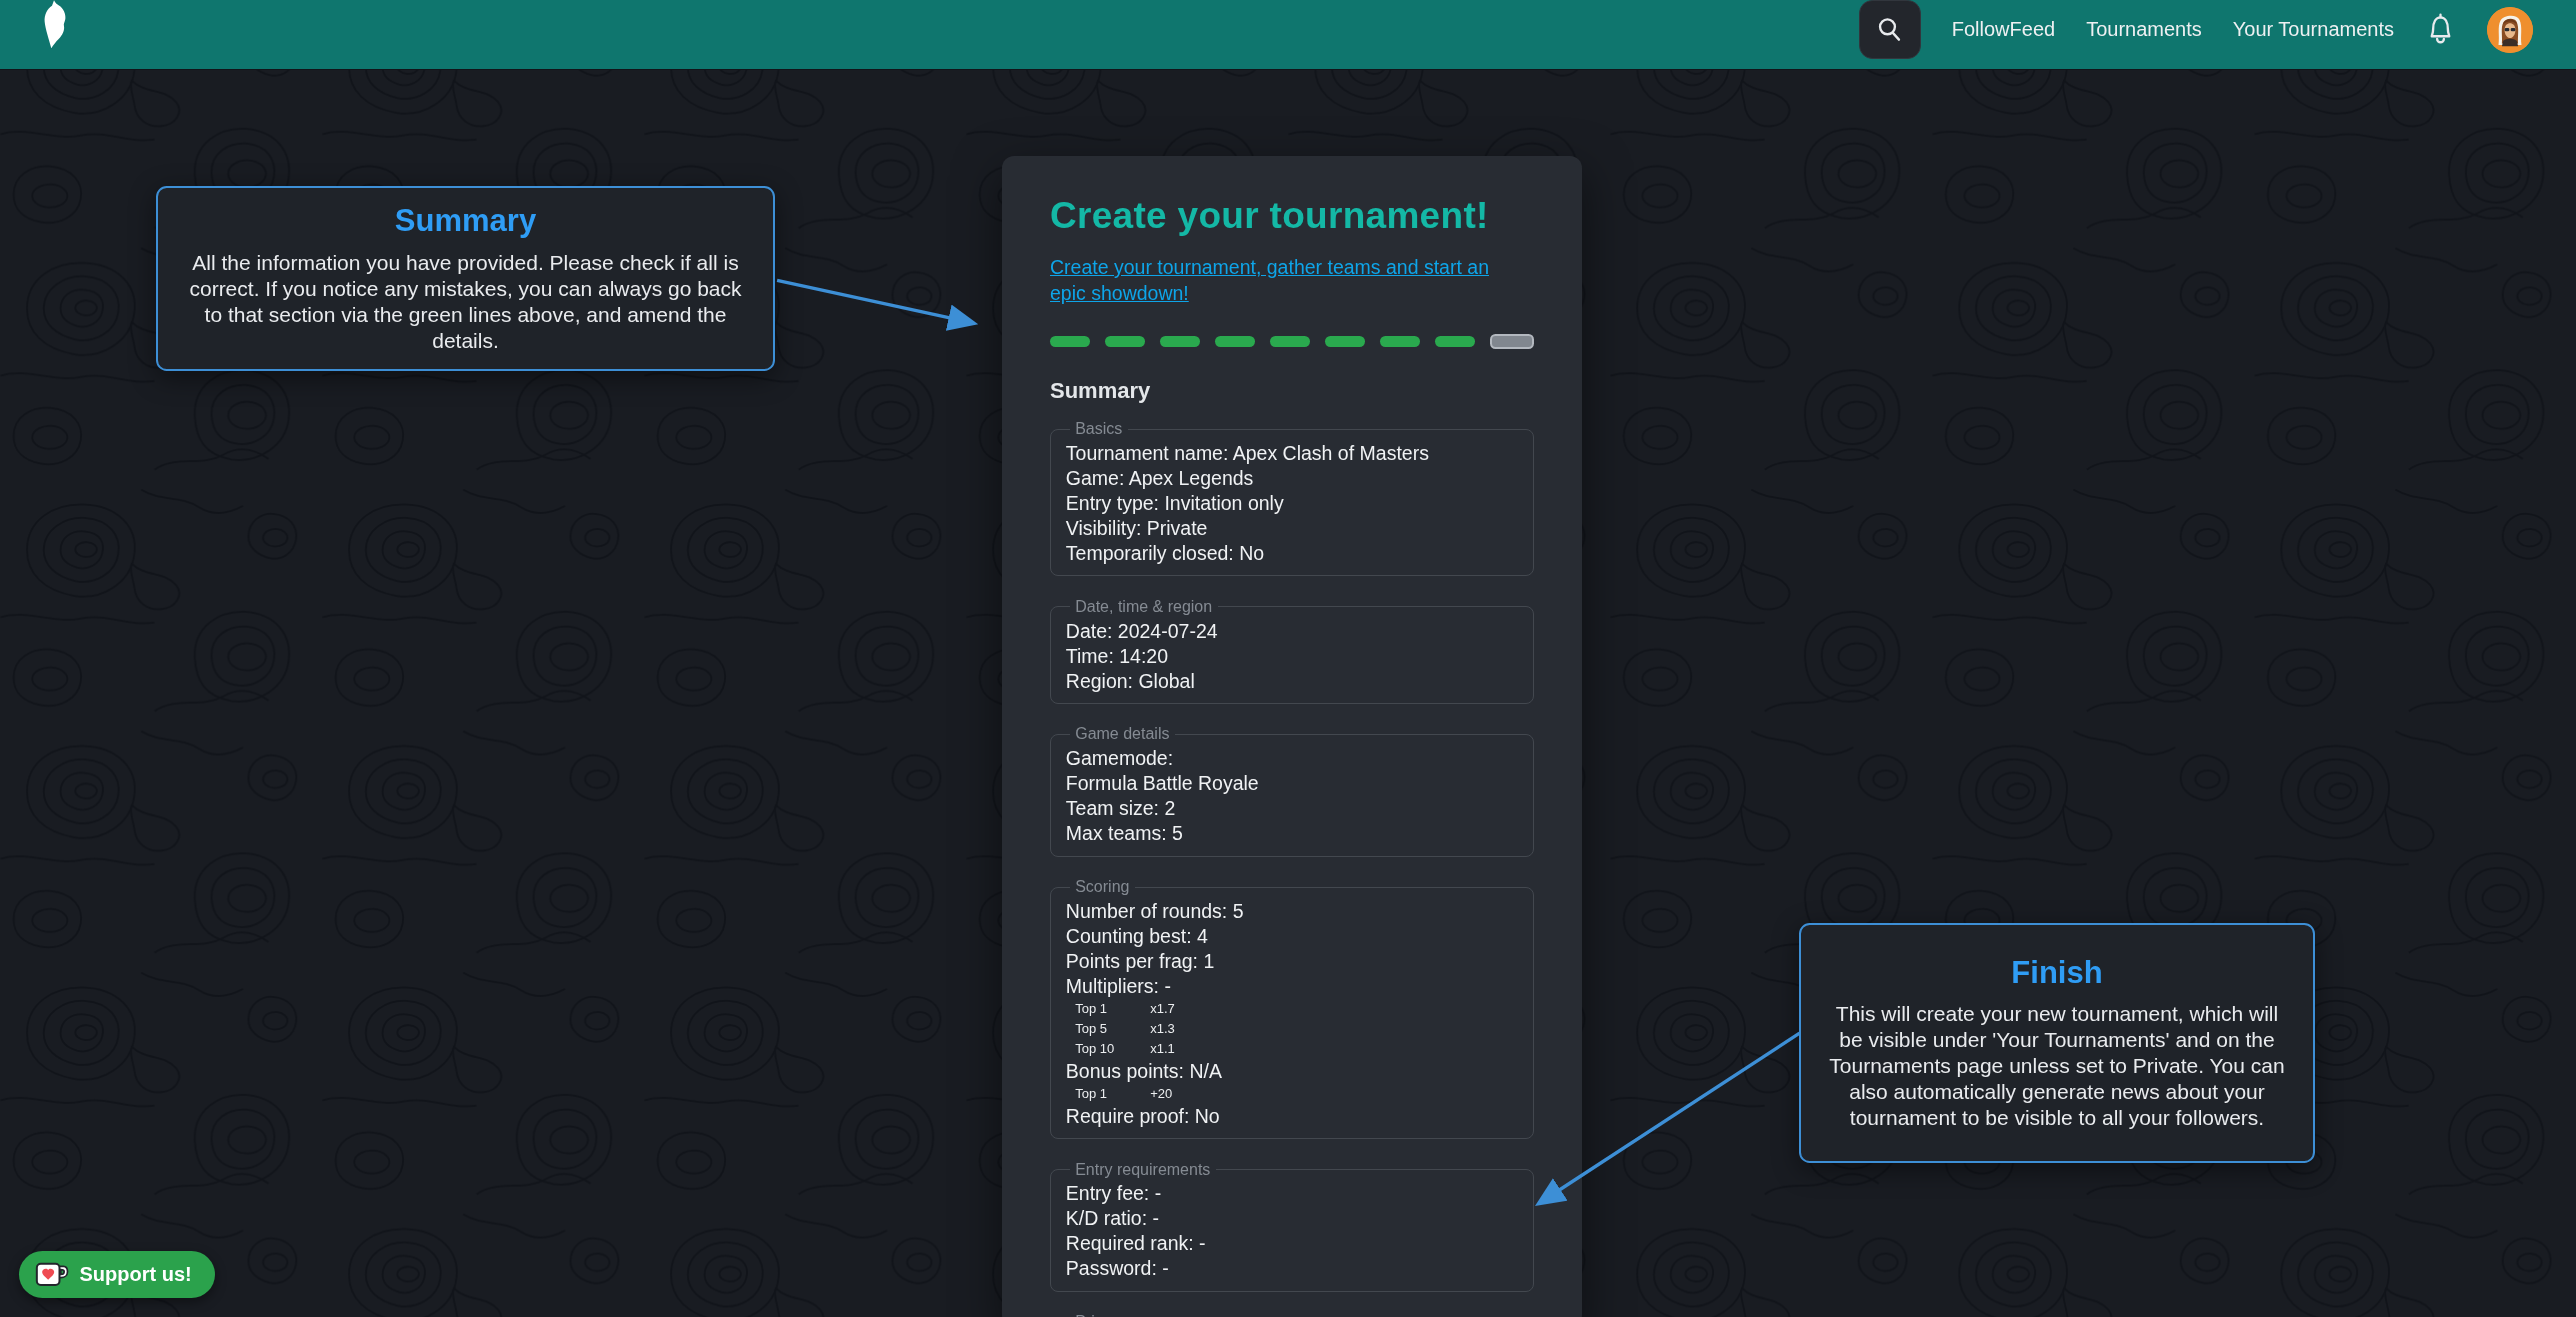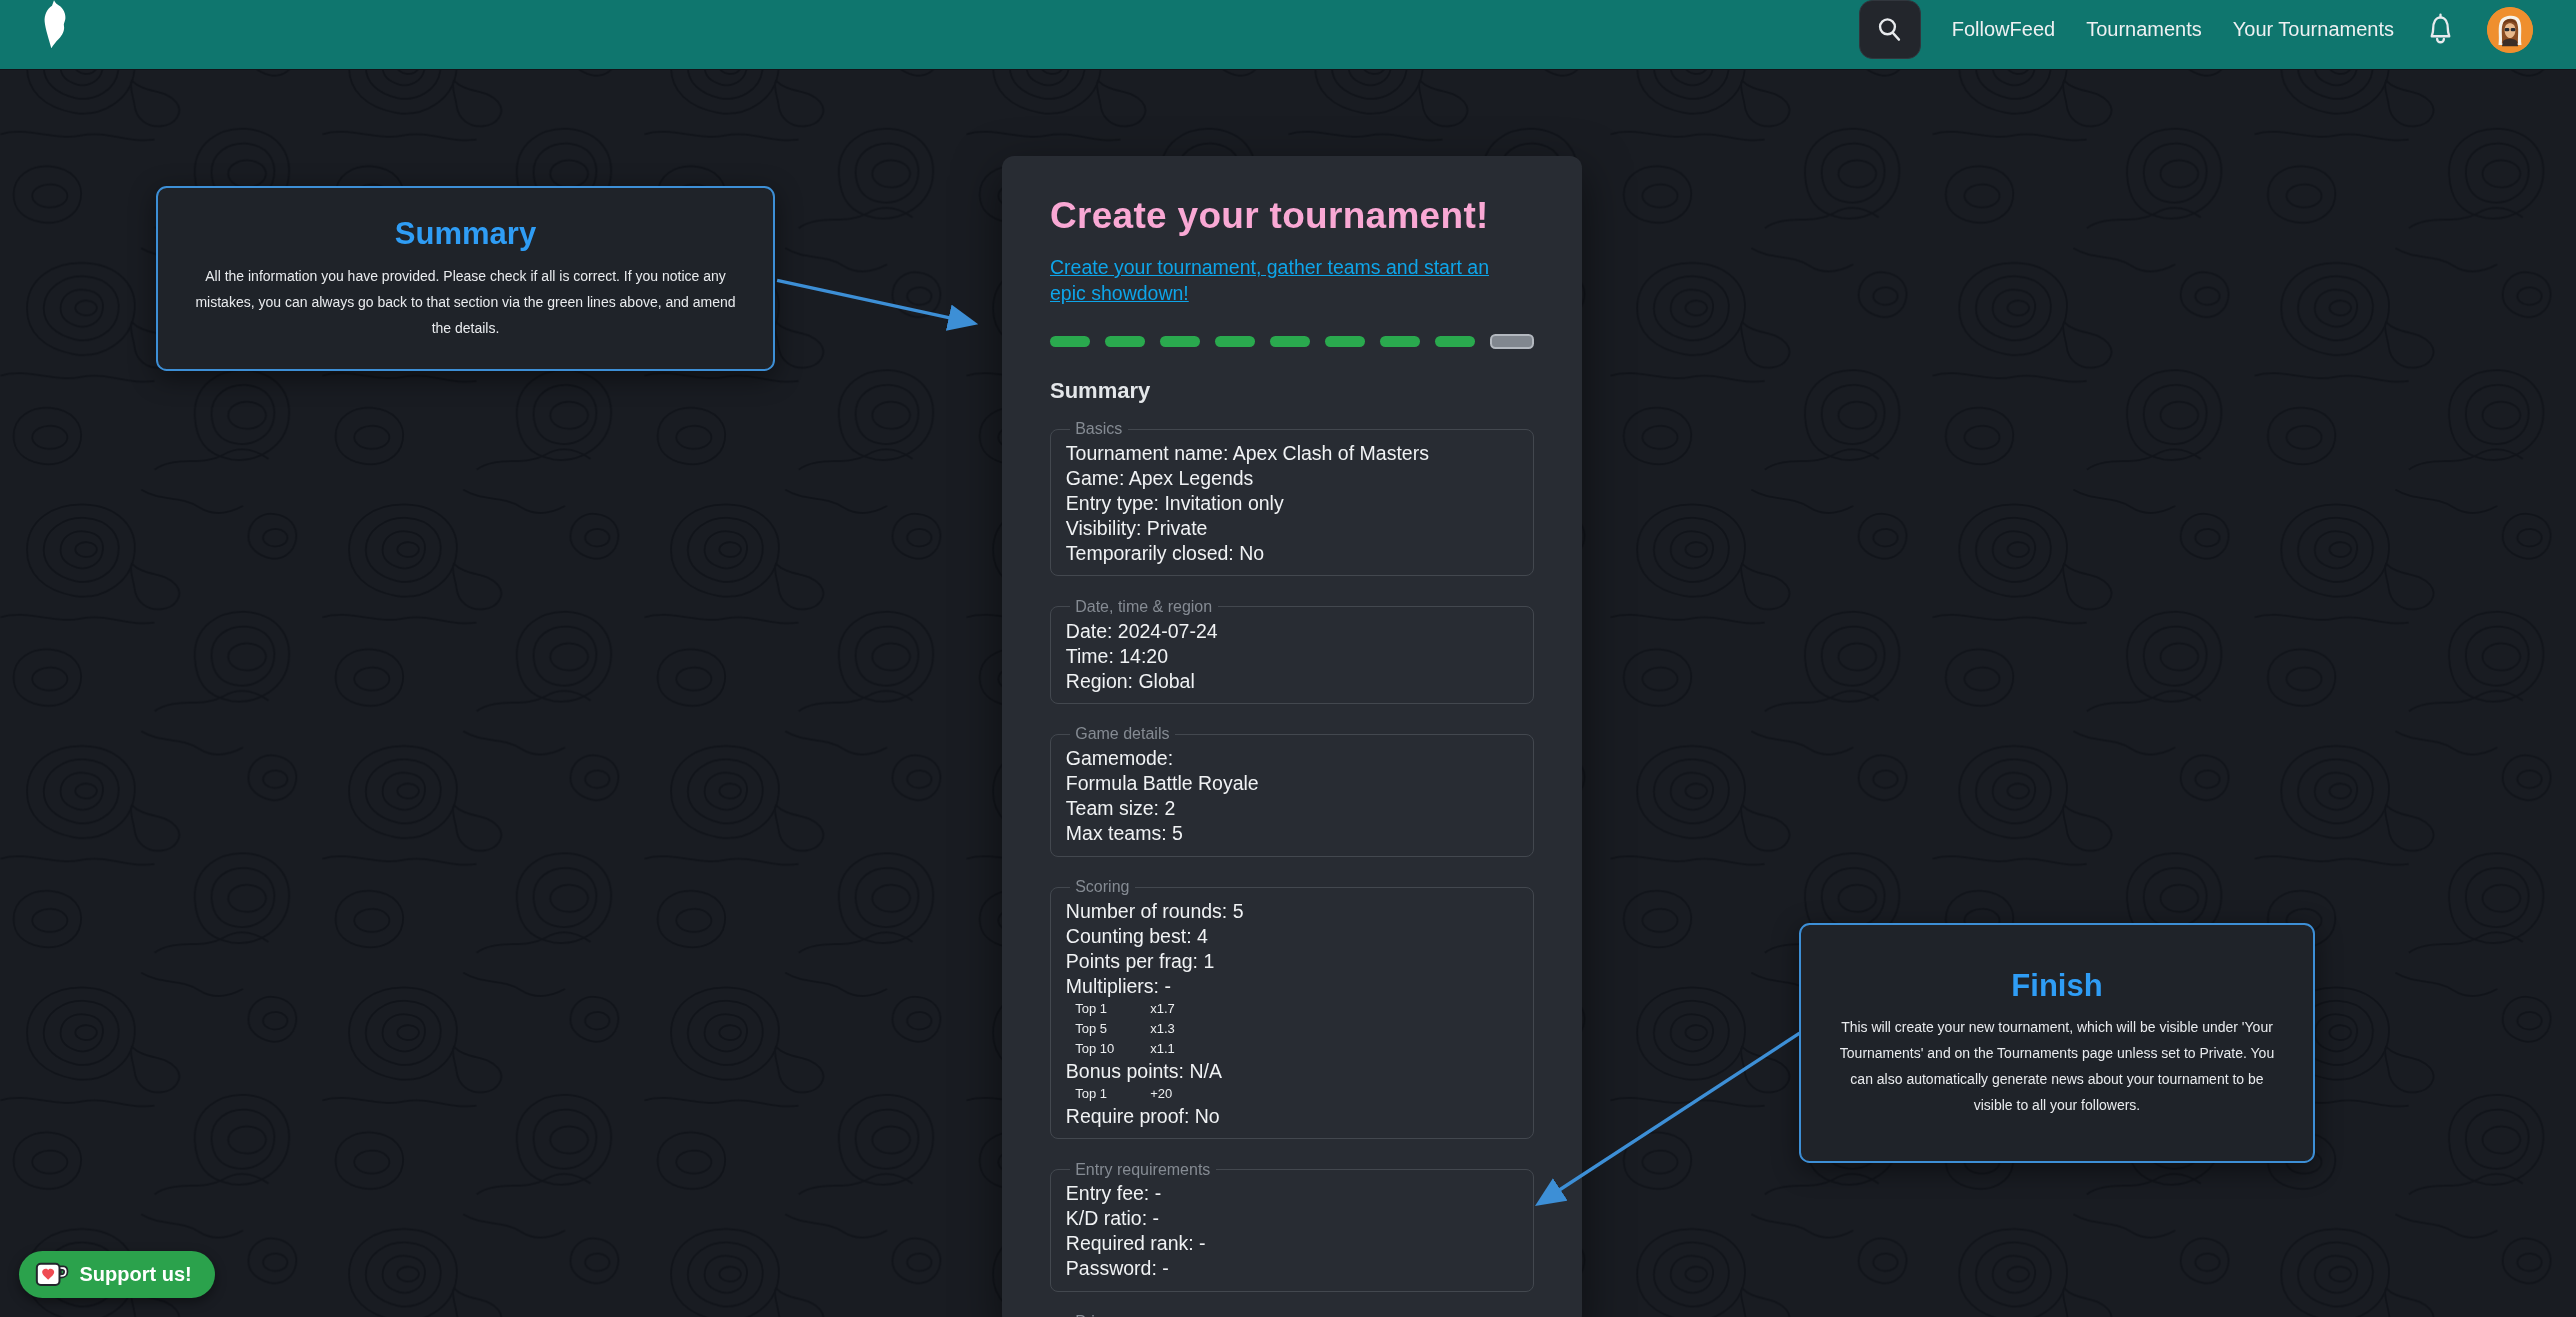--- a/index.html
+++ b/index.html
@@ -33,33 +33,33 @@
 
   
   .callout {
     position:absolute; background:#1f2329; border:2.7px solid #3d8fd6;
     border-radius:10.7px; z-index:4; text-align:center;
     box-shadow:0 6.7px 27px rgba(0,0,0,.45);
     display:flex; flex-direction:column; justify-content:center;
     padding:20px 28px;
   }
   .callout-title { color:#2f9df5; font-size:31px; font-weight:bold; margin-bottom:10.7px; }
-  .callout-body  { color:#e9ebee; font-size:14px; line-height:26px; }
+  .callout-body  { color:#e9ebee; font-size:21px; line-height:26px; }
   #callout-summary { left:156px; top:186px; width:619px; height:185px; }
   #callout-finish  { left:1799px; top:923px; width:516px; height:240px; }
 
   
   .card {
     position:absolute; left:1002px; top:156px; width:580px; height:1171px;
     background:#282c33; border-radius:12px; z-index:3;
     box-shadow:0 16px 47px rgba(0,0,0,.5);
     padding:39px 48px 12px 48px;
     display:flex; flex-direction:column; overflow:hidden;
   }
-  .page-title { font-size:37px; font-weight:bold; color:#f9a8d4; letter-spacing:0.3px; }
+  .page-title { font-size:37px; font-weight:bold; color:#14b8a6; letter-spacing:0.3px; }
   .page-subtitle { margin-top:17px; font-size:19.5px; line-height:26px; color:#0ea5e9; max-width:470px;text-decoration:underline; }
   .progress { margin-top:28px; display:flex; gap:14.8px; align-items:center; height:14.8px; }
   .progress .seg { flex:1; height:10.7px; border-radius:5.4px; background:#2aa94e; cursor:pointer; }
   .progress .seg.current { height:14.8px; background:#81878f; border:2px solid #b3b8bf; cursor:default; }
   .step-heading { margin-top:29.5px; font-size:22px; color:#e4e7ea; }
 
   .sections { margin-top:16px; }
   fieldset.sect {
     border:1.3px solid #43484f; border-radius:8px;
     padding:2.7px 14.8px 9.4px 14.8px; margin-bottom:21.5px;

